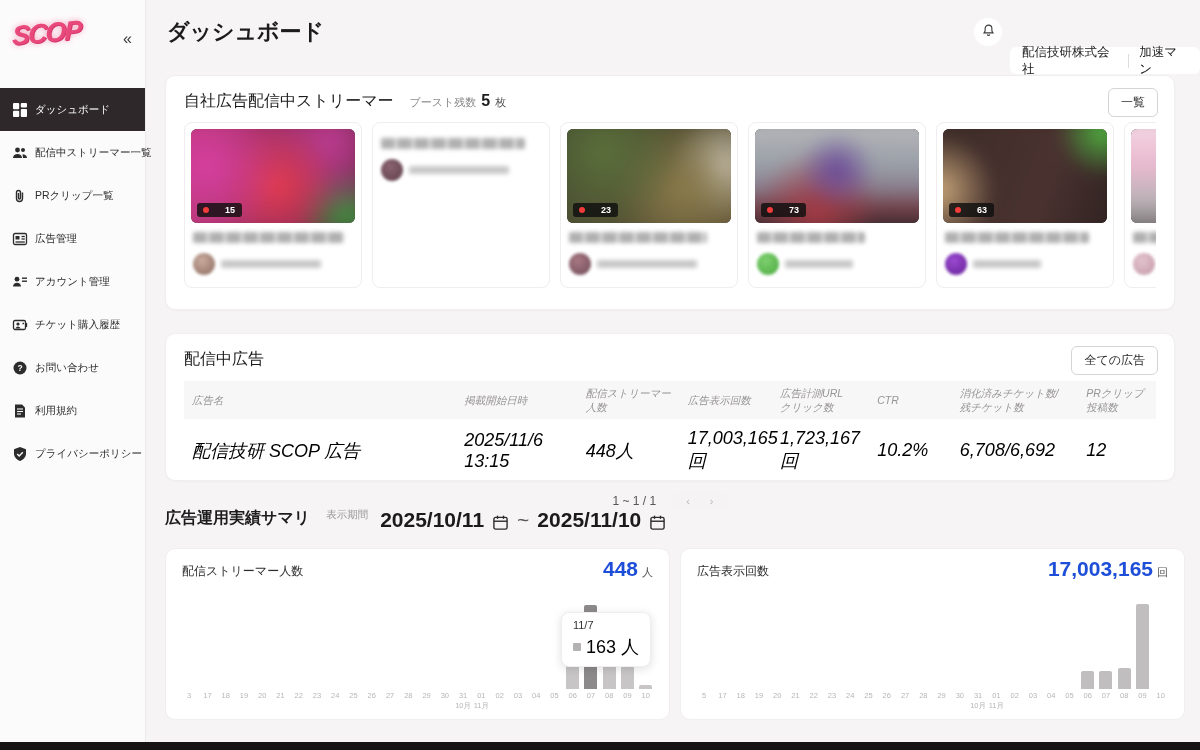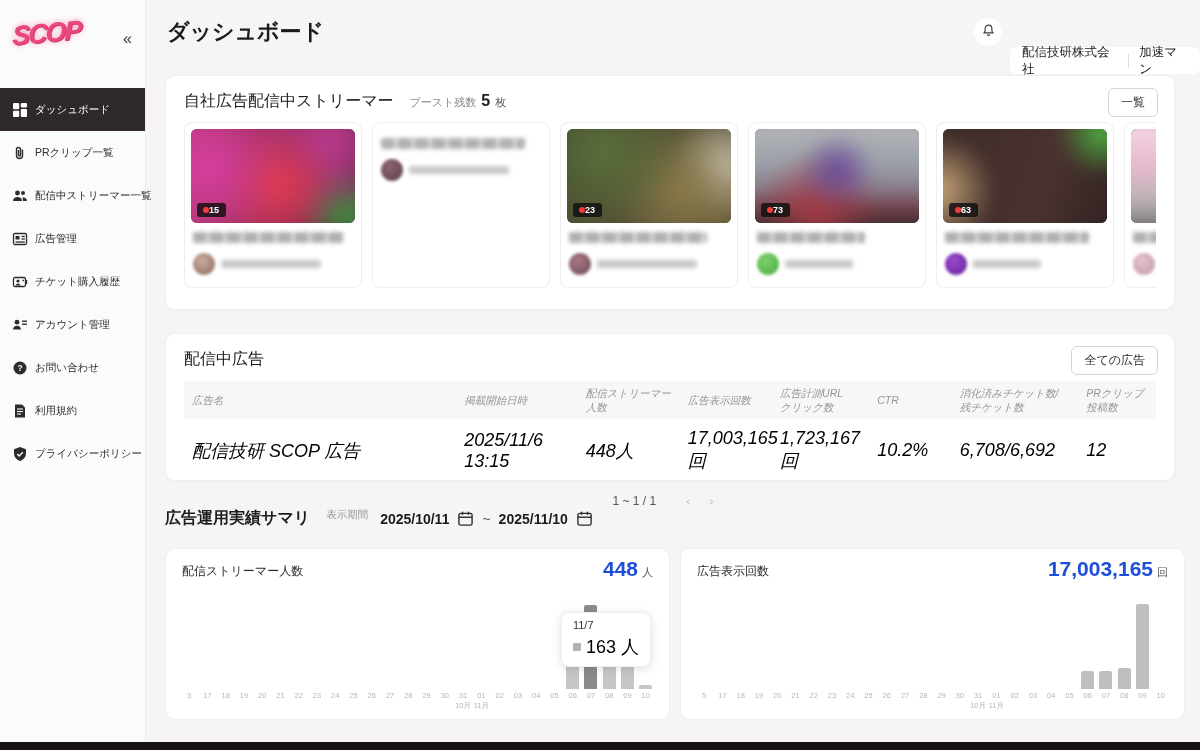--- a/index.html
+++ b/index.html
@@ -38,21 +38,21 @@
   .scard-row { display:flex; gap:10px; margin:10px 18px 0; overflow:hidden; }
   .scard { flex:0 0 178px; width:178px; background:#fff; border:1px solid #efedee; border-radius:8px; padding:6px 6px 12px; cursor:pointer; }
   .thumb { position:relative; height:94px; border-radius:6px; overflow:hidden; background:#333; }
   .thumb-bg { position:absolute; inset:-12%; filter:blur(7px); }
   .t0 .thumb-bg { background:radial-gradient(circle at 18% 42%,#d63fa0,transparent 42%),radial-gradient(circle at 52% 58%,#e23b4e,transparent 48%),radial-gradient(circle at 78% 22%,#b93b8f,transparent 40%),radial-gradient(circle at 86% 82%,#3f8f3f,transparent 26%),linear-gradient(100deg,#c03a7a,#8f2a55 70%,#3a1f2a); }
   .t1 .thumb-bg { background:radial-gradient(circle at 72% 45%,#3f6f4f,transparent 55%),radial-gradient(circle at 86% 78%,#7a5a8a,transparent 24%),linear-gradient(100deg,#17202a,#1f3a33 60%,#2a4f3a); }
   .t2 .thumb-bg { background:radial-gradient(circle at 28% 30%,#5a6f3a,transparent 45%),radial-gradient(circle at 66% 62%,#8a7a4a,transparent 45%),radial-gradient(circle at 86% 42%,#cdc6b8,transparent 28%),linear-gradient(120deg,#3f4a2f,#6b5a3a); }
   .t3 .thumb-bg { background:radial-gradient(circle at 50% 45%,#6a4a9a,transparent 32%),radial-gradient(circle at 40% 80%,#a33a44,transparent 40%),linear-gradient(180deg,#b9b9bb 0%,#9aa0a8 40%,#8a7f8e 60%,#6d3a42 80%,#26262a 100%); }
   .t4 .thumb-bg { background:radial-gradient(circle at 88% 12%,#4fae3f,transparent 22%),radial-gradient(circle at 8% 62%,#c9a77a,transparent 28%),linear-gradient(110deg,#3a2a26,#4a3230 60%,#2a1f1e); }
   .t5 .thumb-bg { background:linear-gradient(180deg,#f5dae5,#e9b9cf 40%,#b9b2b5 72%,#6a6466); }
-  .live-badge { position:absolute; left:6px; bottom:6px; display:flex; align-items:center; gap:0; background:rgba(15,15,15,.82); border-radius:3px; padding:2px 7px 2px 6px; color:#fff; font-size:9px; font-weight:bold; }
+  .live-badge { position:absolute; left:6px; bottom:6px; display:flex; align-items:center; gap:16px; background:rgba(15,15,15,.82); border-radius:3px; padding:2px 7px 2px 6px; color:#fff; font-size:9px; font-weight:bold; }
   .live-dot { width:6px; height:6px; border-radius:50%; background:#f23b3b; }
   .stitle { margin:9px 2px 0; height:11px; border-radius:2px; filter:blur(2px); opacity:.7; background:repeating-linear-gradient(90deg,#8f8f8f 0 13px,#c4c4c4 13px 17px); }
   .scard:nth-child(1) .stitle { width:92%; }
   .scard:nth-child(2) .stitle { width:88%; }
   .scard:nth-child(3) .stitle { width:84%; }
   .scard:nth-child(4) .stitle { width:66%; }
   .scard:nth-child(5) .stitle { width:88%; }
   .srow { display:flex; align-items:center; gap:6px; margin:10px 2px 0; }
   .avatar { width:22px; height:22px; border-radius:50%; filter:blur(1.5px); flex:0 0 22px; }
   .a0{background:radial-gradient(circle at 40% 35%,#c9ab9d,#8a6a5e);} .a1{background:radial-gradient(circle at 40% 35%,#8a6470,#5c3c48);}
@@ -68,21 +68,21 @@
   .ads-table td { font-size:18px; color:#000000; padding:9px 8px; border-bottom:1px solid #f2f0f1; }
   .pagination { display:flex; align-items:center; justify-content:center; gap:16px; margin-top:9px; }
   .page-text { font-size:12px; color:#555; }
   .page-nav { display:flex; align-items:center; gap:20px; background:#f5f3f4; border-radius:12px; padding:3px 14px; }
   .page-nav span { font-size:11px; color:#bab7b8; cursor:pointer; }
 
   
   .summary-head { position:absolute; left:165px; top:508px; display:flex; gap:12px; }
   .summary-title { font-size:16px; font-weight:bold; color:#1d1c1d; }
   .period-label { font-size:10.5px; color:#9b9899; margin-left:4px; }
-  .date-group { display:flex; align-items:center; gap:8px; font-size:14px; font-weight:bold; color:#1c1b1c; }
+  .date-group { display:flex; align-items:center; gap:8px; font-size:21px; font-weight:bold; color:#1c1b1c; }
   .cal-icon { width:17px; height:17px; cursor:pointer; }
   .date-sep { font-weight:normal; color:#555; }
 
   .chart-card { position:absolute; top:548px; width:505px; height:172px; background:#fff; border:1px solid #f0eeef; border-radius:10px; }
   #chart-card-0 { left:165px; } #chart-card-1 { left:680px; }
   .cc-label { position:absolute; left:16px; top:14px; font-size:12px; color:#2e2d2e; }
   .cc-value { position:absolute; right:16px; top:8px; display:flex; align-items:baseline; gap:4px; }
   .cc-total { font-size:21px; font-weight:bold; color:#1d4ed8; }
   .cc-unit { font-size:11px; color:#555; }
   .chart { position:absolute; left:14px; right:14px; bottom:8px; height:118px; }
@@ -113,62 +113,62 @@
       <div class="menu-item active">
         <span class="mi"><svg viewBox="0 0 16 16" width="16" height="16">
               <rect x="1" y="1" width="6.2" height="6.2" rx="1" fill="currentColor"></rect>
               <rect x="8.8" y="1" width="6.2" height="4.4" rx="1" fill="currentColor"></rect>
               <rect x="1" y="8.8" width="6.2" height="6.2" rx="1" fill="currentColor"></rect>
               <rect x="8.8" y="7" width="6.2" height="8" rx="1" fill="currentColor"></rect>
             </svg></span>
         <span>ダッシュボード</span>
       </div>
       <div class="menu-item">
-        <span class="mi"><svg viewBox="0 0 16 16" width="16" height="16" fill="none" stroke="currentColor" stroke-width="1.4">
-              <path d="M10.5 4.5v6a3 3 0 0 1-6 0v-6a2 2 0 0 1 4 0v5.5a1 1 0 0 1-2 0V5"></path>
-            </svg></span>
-        <span>PRクリップ一覧</span>
-      </div>
-      <div class="menu-item">
         <span class="mi"><svg viewBox="0 0 16 16" width="16" height="16">
               <circle cx="5.5" cy="5" r="2.4" fill="currentColor"></circle>
               <circle cx="11" cy="5" r="2" fill="currentColor"></circle>
               <path d="M1 13c0-2.5 2-4 4.5-4s4.5 1.5 4.5 4z" fill="currentColor"></path>
               <path d="M10.5 9.3c2.3 0 4.5 1.3 4.5 3.7h-4z" fill="currentColor"></path>
             </svg></span>
         <span>配信中ストリーマー一覧</span>
+      </div>
+      <div class="menu-item">
+        <span class="mi"><svg viewBox="0 0 16 16" width="16" height="16" fill="none" stroke="currentColor" stroke-width="1.4">
+              <path d="M10.5 4.5v6a3 3 0 0 1-6 0v-6a2 2 0 0 1 4 0v5.5a1 1 0 0 1-2 0V5"></path>
+            </svg></span>
+        <span>PRクリップ一覧</span>
       </div>
       <div class="menu-item">
         <span class="mi"><svg viewBox="0 0 16 16" width="16" height="16" fill="none" stroke="currentColor" stroke-width="1.3">
               <rect x="1.5" y="2.5" width="13" height="11" rx="1.5"></rect>
               <rect x="3.5" y="5" width="4" height="3.5" fill="currentColor" stroke="none"></rect>
               <line x1="9.5" y1="5.5" x2="12.8" y2="5.5"></line>
               <line x1="9.5" y1="8" x2="12.8" y2="8"></line>
               <line x1="3.5" y1="11" x2="12.8" y2="11"></line>
             </svg></span>
         <span>広告管理</span>
       </div>
       <div class="menu-item">
+        <span class="mi"><svg viewBox="0 0 16 16" width="16" height="16">
+              <circle cx="5" cy="5.2" r="2.4" fill="currentColor"></circle>
+              <path d="M1 12.5c0-2.3 1.8-3.7 4-3.7s4 1.4 4 3.7z" fill="currentColor"></path>
+              <rect x="10" y="3.5" width="5" height="1.4" fill="currentColor"></rect>
+              <rect x="10" y="6.5" width="5" height="1.4" fill="currentColor"></rect>
+            </svg></span>
+        <span>アカウント管理</span>
+      </div>
+      <div class="menu-item">
         <span class="mi"><svg viewBox="0 0 16 16" width="16" height="16" fill="none" stroke="currentColor" stroke-width="1.3">
               <rect x="1.5" y="3.5" width="12" height="9" rx="1.5"></rect>
               <circle cx="6" cy="7" r="1.6" fill="currentColor" stroke="none"></circle>
               <path d="M3.5 11.5c.4-1.3 1.4-2 2.5-2s2.1.7 2.5 2" fill="currentColor" stroke="none"></path>
               <line x1="10.5" y1="6.5" x2="12" y2="6.5"></line>
               <line x1="14.5" y1="6" x2="14.5" y2="10"></line>
             </svg></span>
         <span>チケット購入履歴</span>
-      </div>
-      <div class="menu-item">
-        <span class="mi"><svg viewBox="0 0 16 16" width="16" height="16">
-              <circle cx="5" cy="5.2" r="2.4" fill="currentColor"></circle>
-              <path d="M1 12.5c0-2.3 1.8-3.7 4-3.7s4 1.4 4 3.7z" fill="currentColor"></path>
-              <rect x="10" y="3.5" width="5" height="1.4" fill="currentColor"></rect>
-              <rect x="10" y="6.5" width="5" height="1.4" fill="currentColor"></rect>
-            </svg></span>
-        <span>アカウント管理</span>
       </div>
       <div class="menu-item">
         <span class="mi"><svg viewBox="0 0 16 16" width="16" height="16">
               <circle cx="8" cy="8" r="6.5" fill="currentColor"></circle>
               <text x="8" y="11" font-size="8.5" font-weight="bold" text-anchor="middle" fill="#fcfbfc">?</text>
             </svg></span>
         <span>お問い合わせ</span>
       </div>
       <div class="menu-item">
         <span class="mi"><svg viewBox="0 0 16 16" width="16" height="16">

